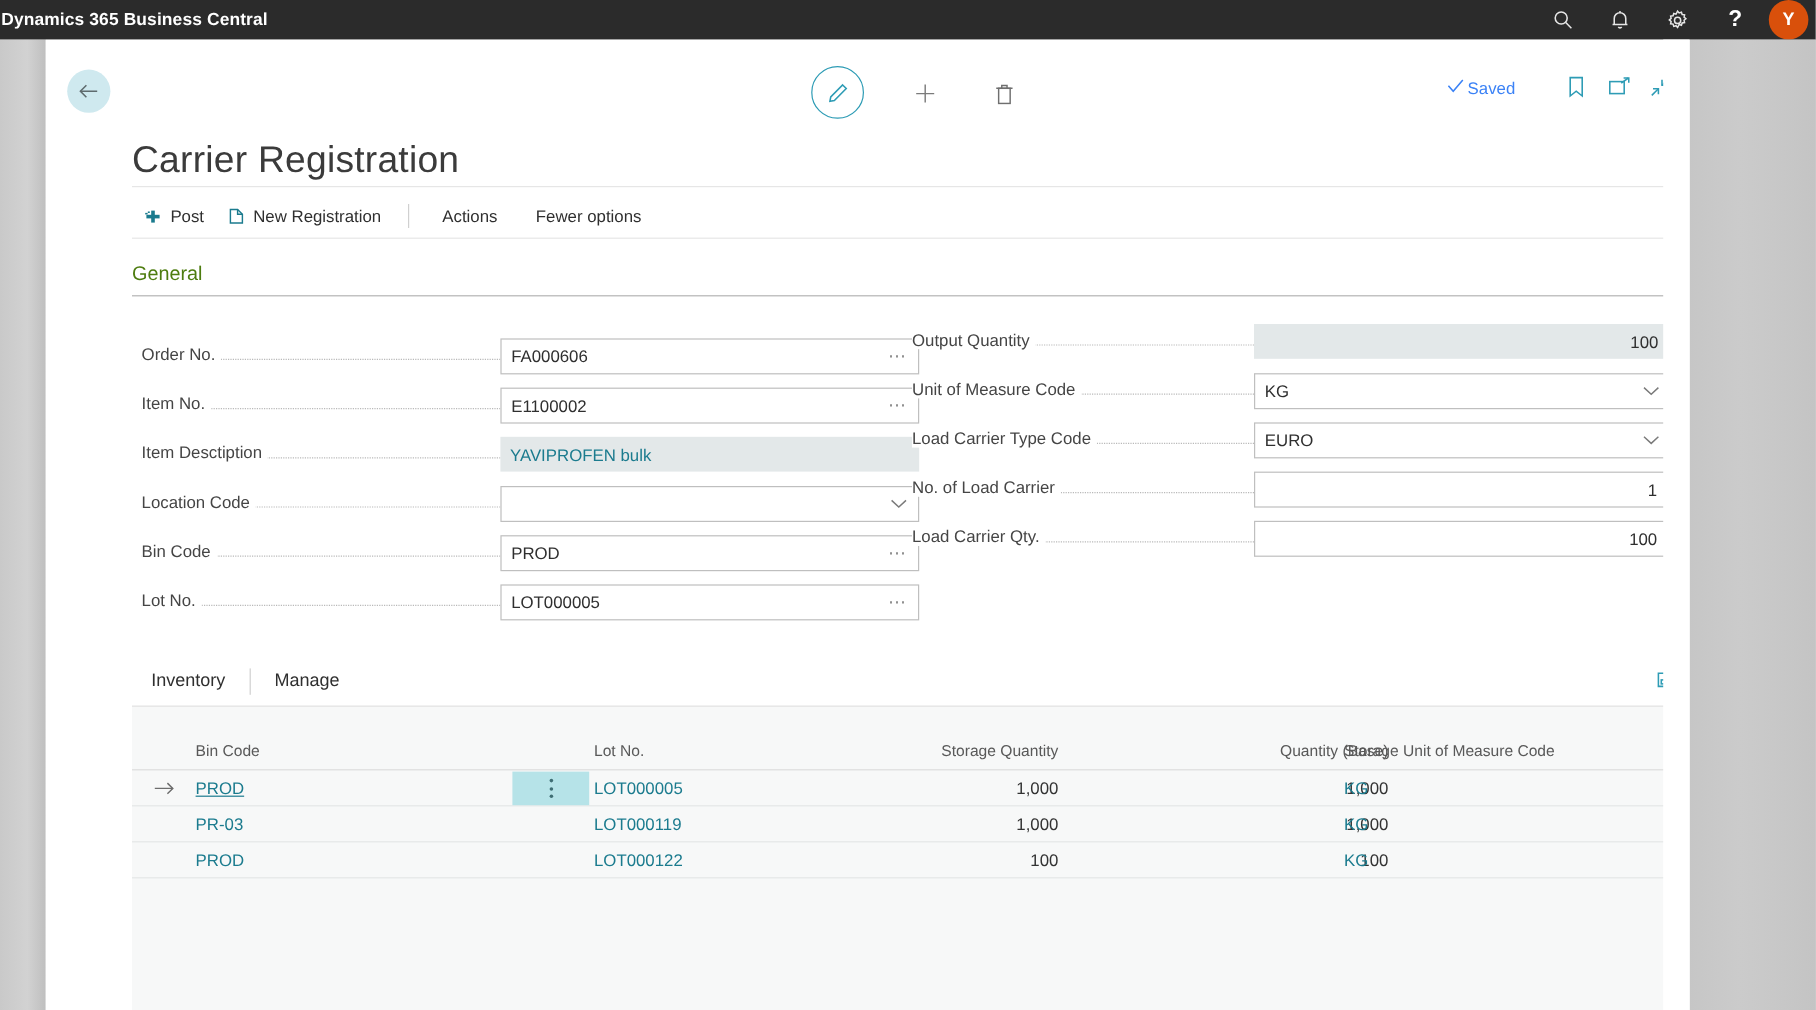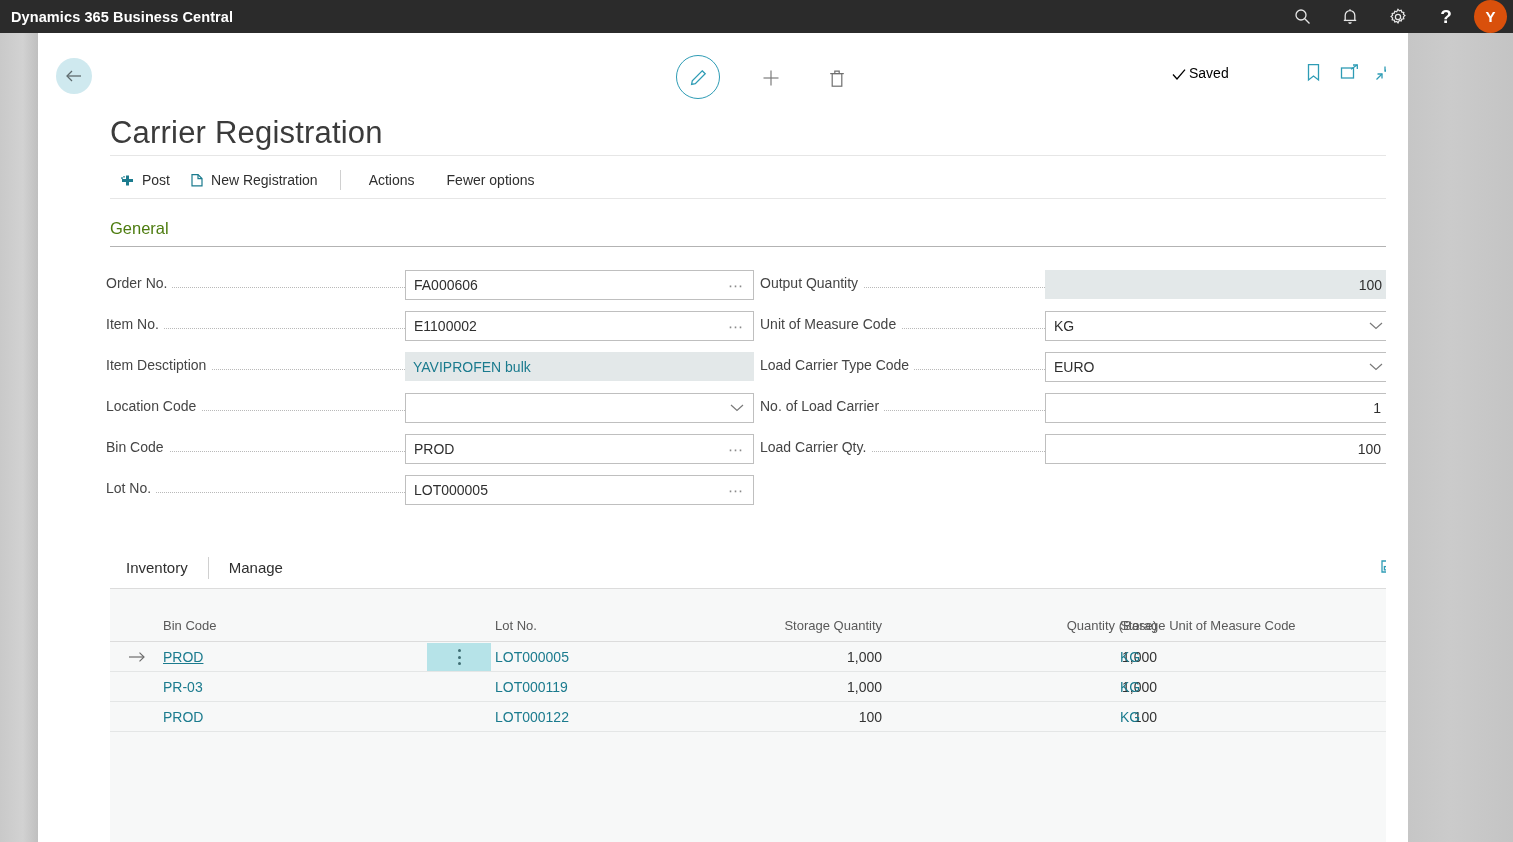--- a/index.html
+++ b/index.html
@@ -12,21 +12,21 @@
 
   
   .topbar {
     position: absolute; left: 0; top: 0;
     width: 1513px; height: 33px;
     background: #2b2b2b;
     display: flex; align-items: center;
   }
   .topbar-title {
     color: #ffffff; font-size: 14.5px; font-weight: bold;
-    margin-left: 11px; letter-spacing: .1px;
+    margin-left: 1px; letter-spacing: .1px;
   }
   .topbar-right {
     margin-left: auto; display: flex; align-items: center;
     height: 33px;
   }
   .tb-icon {
     width: 48px; height: 33px;
     display: flex; align-items: center; justify-content: center;
     color: #e6e6e6;
   }
@@ -85,23 +85,23 @@
     display: flex; align-items: center; justify-content: center;
     color: #7b7b7b;
   }
   .hdr-trash {
     position: absolute; left: 782px; top: 30px;
     width: 34px; height: 30px;
     display: flex; align-items: center; justify-content: center;
     color: #6f6f6f;
   }
   .saved-status {
-    position: absolute; left: 1134px; top: 32px;
-    display: flex; align-items: flex-end; gap: 3px;
-    color: #000000; font-size: 14px;
+    position: absolute; left: 1168px; top: 32px;
+    display: flex; align-items: flex-start; gap: 3px;
+    color: #3b82f6; font-size: 14px;
   }
   .hdr-bookmark { position: absolute; left: 1268px; top: 30px; color: #2e9cb5; }
   .hdr-popout   { position: absolute; left: 1302px; top: 31px; color: #2e9cb5; }
   .hdr-collapse { position: absolute; left: 1337px; top: 31px; color: #2e9cb5; }
 
   .page-title {
     position: absolute; left: 72px; top: 82px;
     font-size: 31px; font-weight: 300; color: #3b3b3b;
     letter-spacing: .2px;
   }
@@ -167,21 +167,21 @@
   .ellipsis-btn {
     position: absolute; right: 8px; top: 50%; transform: translateY(-50%);
     color: #8a8a8a; font-size: 15px; letter-spacing: 2px; line-height: 1;
   }
   .chev {
     position: absolute; right: 9px; top: 50%; transform: translateY(-50%);
     color: #7a7a7a; display: flex;
   }
 
   
-  .col-left  { left: 68px;  width: 648px; }
+  .col-left  { left: 80px;  width: 648px; margin-top: 12px; }
   .col-right { left: 722px; width: 648px; }
   .col-left  .field-input { left: 299px; width: 349px; }
   .col-left  .leader      { left: 0; width: 299px; }
   .col-right .field-input { left: 285px; width: 348px; }
   .col-right .leader      { left: 0; width: 285px; }
 
   
   .tabbar {
     position: absolute; left: 72px; top: 515px;
     width: 1295px; height: 40px;

